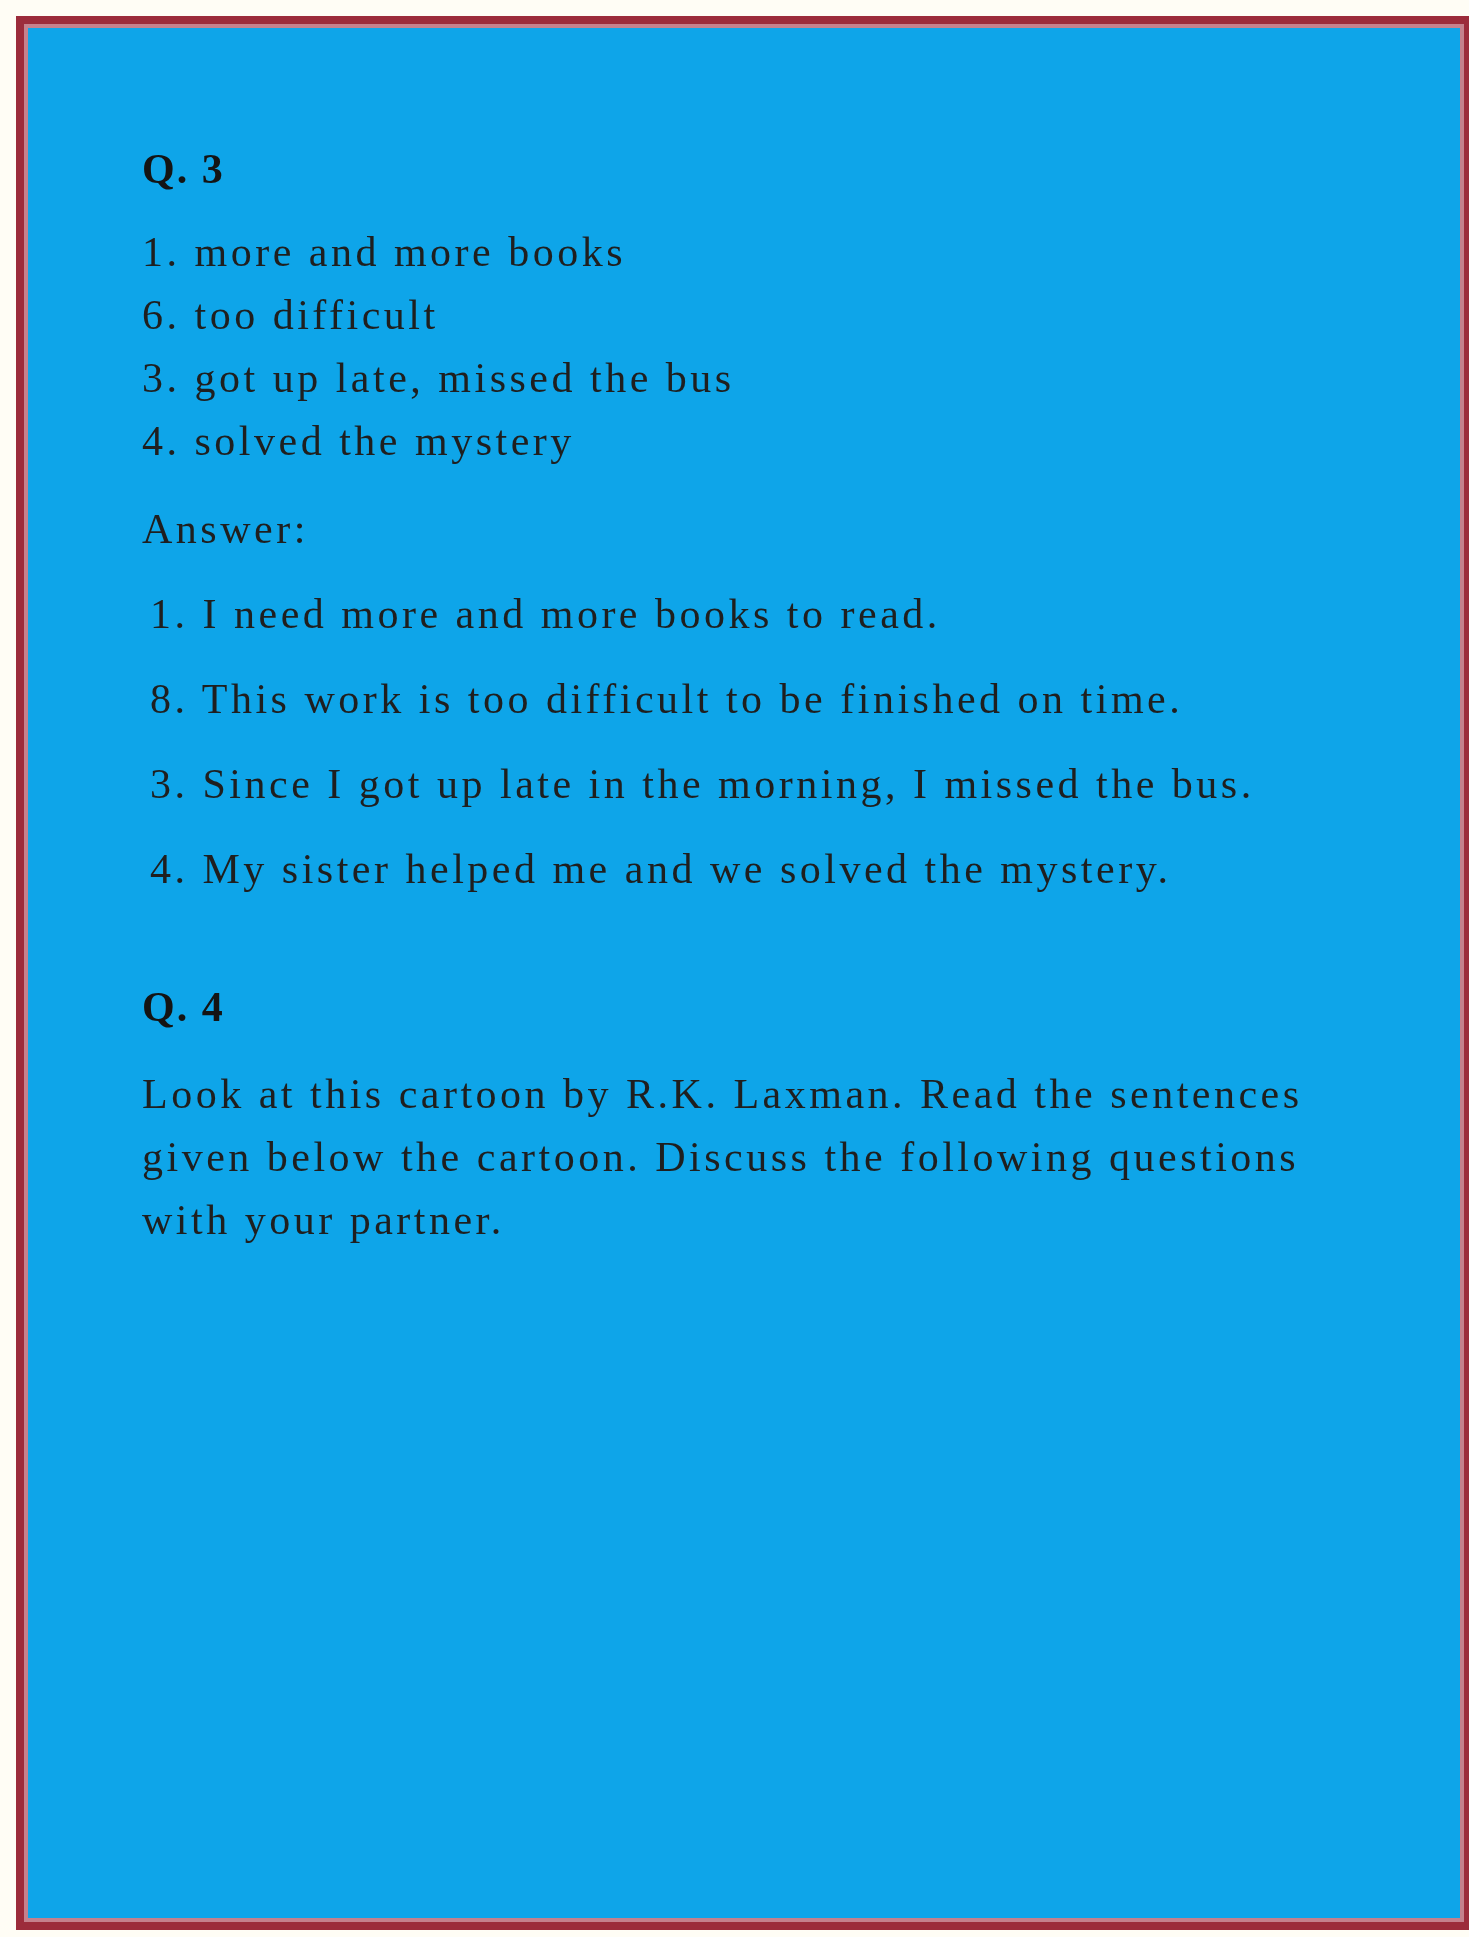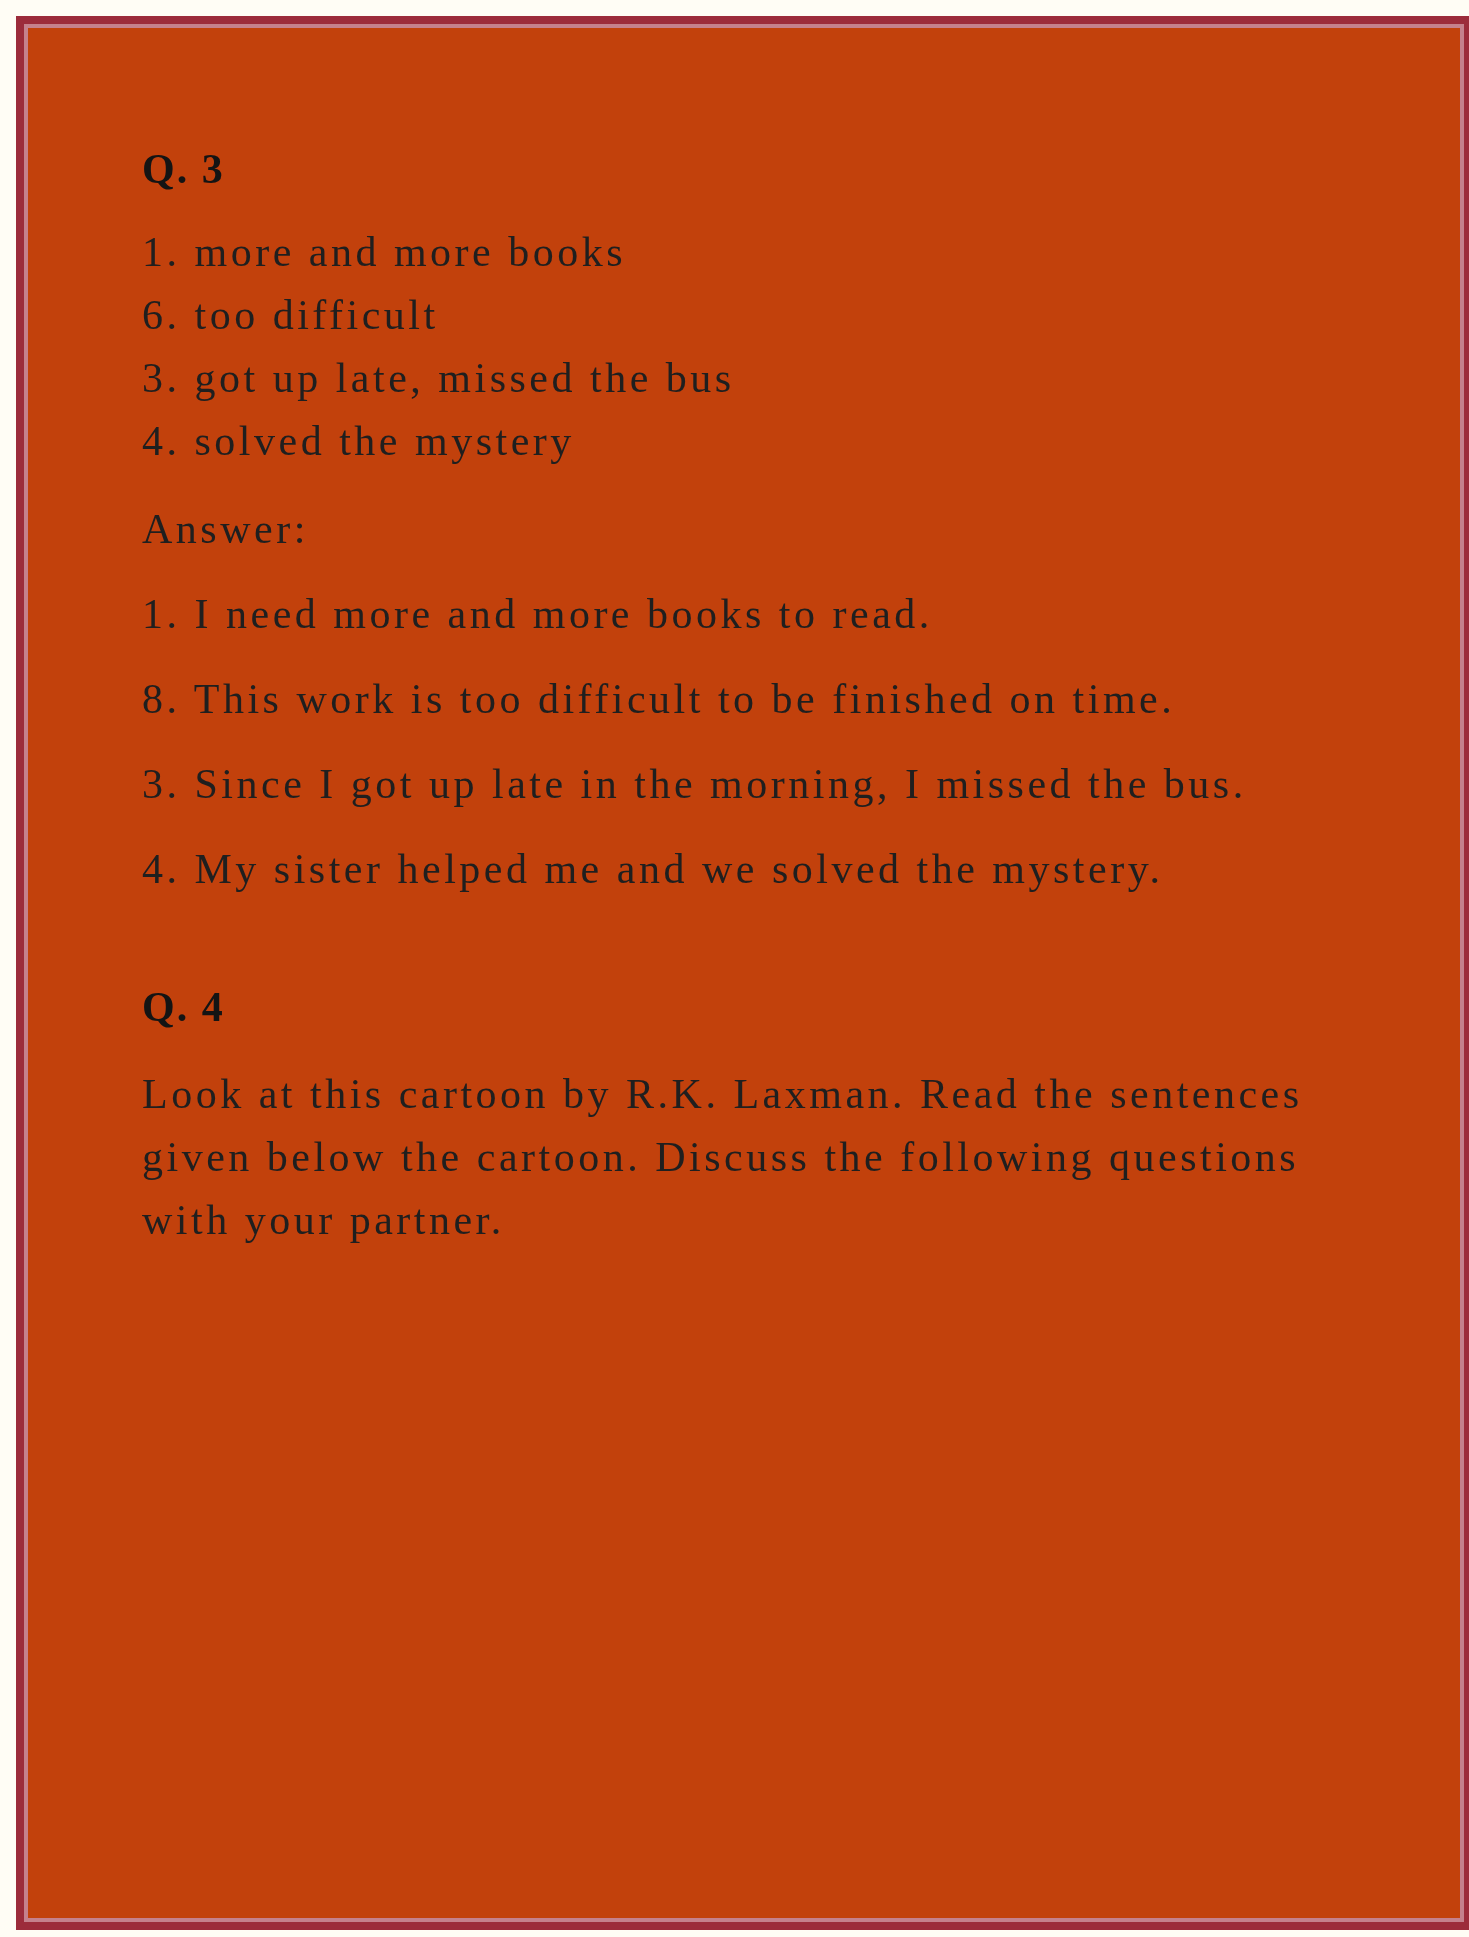--- a/index.html
+++ b/index.html
@@ -14,21 +14,21 @@
   }
   .frame-outer {
     position: absolute;
     left: 16px; top: 16px; right: -3px; bottom: 7px;
     border: 8px solid #9c2c3b;
   }
   .frame-inner {
     position: absolute;
     inset: 0;
     border: 4px solid #c5818d;
-    background: #c2410c;
+    background: #0ea5e9;
   }
   .content {
     position: absolute;
     inset: 0;
     box-sizing: border-box;
     padding: 110px 152px 0 114px;
     color: #1f1f1f;
     font-size: 42px;
     line-height: 63px;
     letter-spacing: 3.5px;
@@ -39,21 +39,21 @@
     font-weight: 700;
     color: #141414;
     letter-spacing: 2px;
     line-height: 63px;
   }
   .qhead.q4-head { margin-top: 75px; margin-bottom: 24px; }
   .para { margin: 0; }
   .plain-list { margin: 0; }
   .pitem { margin: 0; }
   .answer-label { margin: 25px 0 0 0; }
-  .answer { margin: 22px 0 0 0; }
+  .answer { margin: 22px 0 0 8px; }
   .bullets { margin: 0; }
   .bullet-line { margin: 0; }
   .bullet {
     display: inline-block;
     font-size: 34px;
     margin-right: 14px;
     position: relative;
     top: -3px;
     letter-spacing: 0;
     color: #141414;

